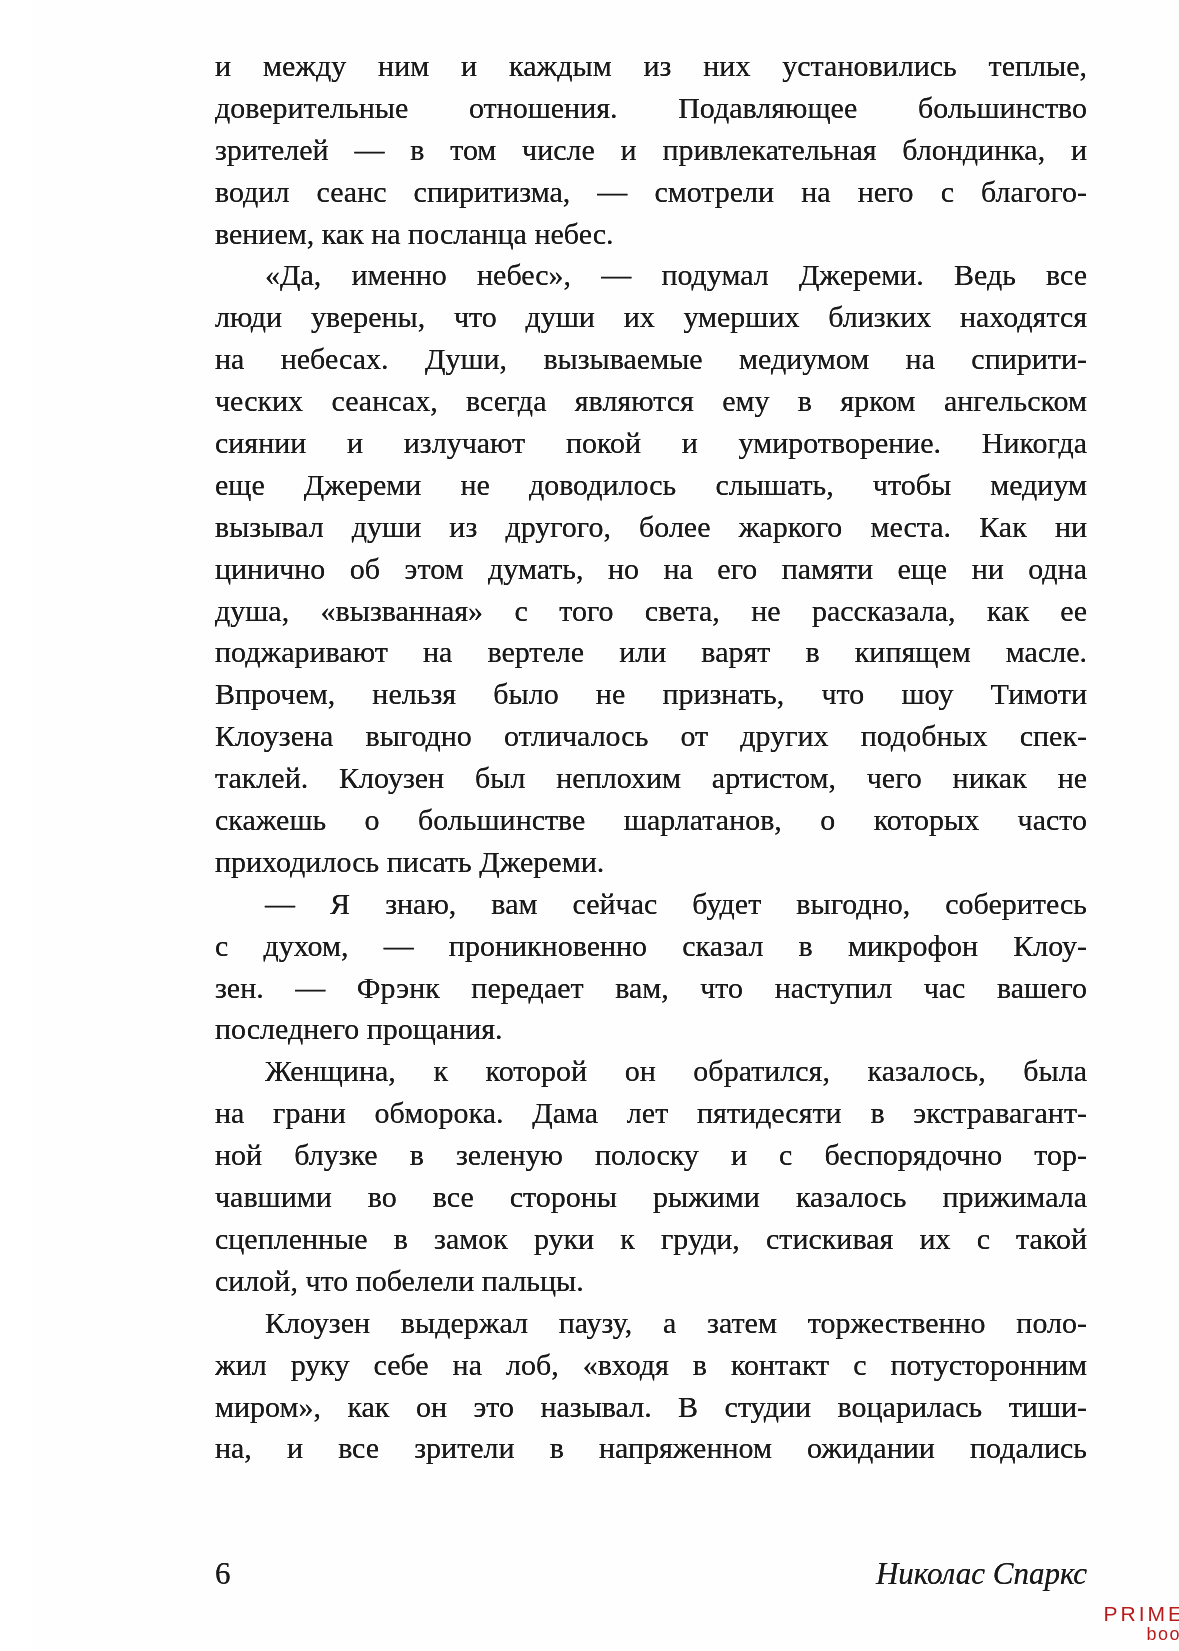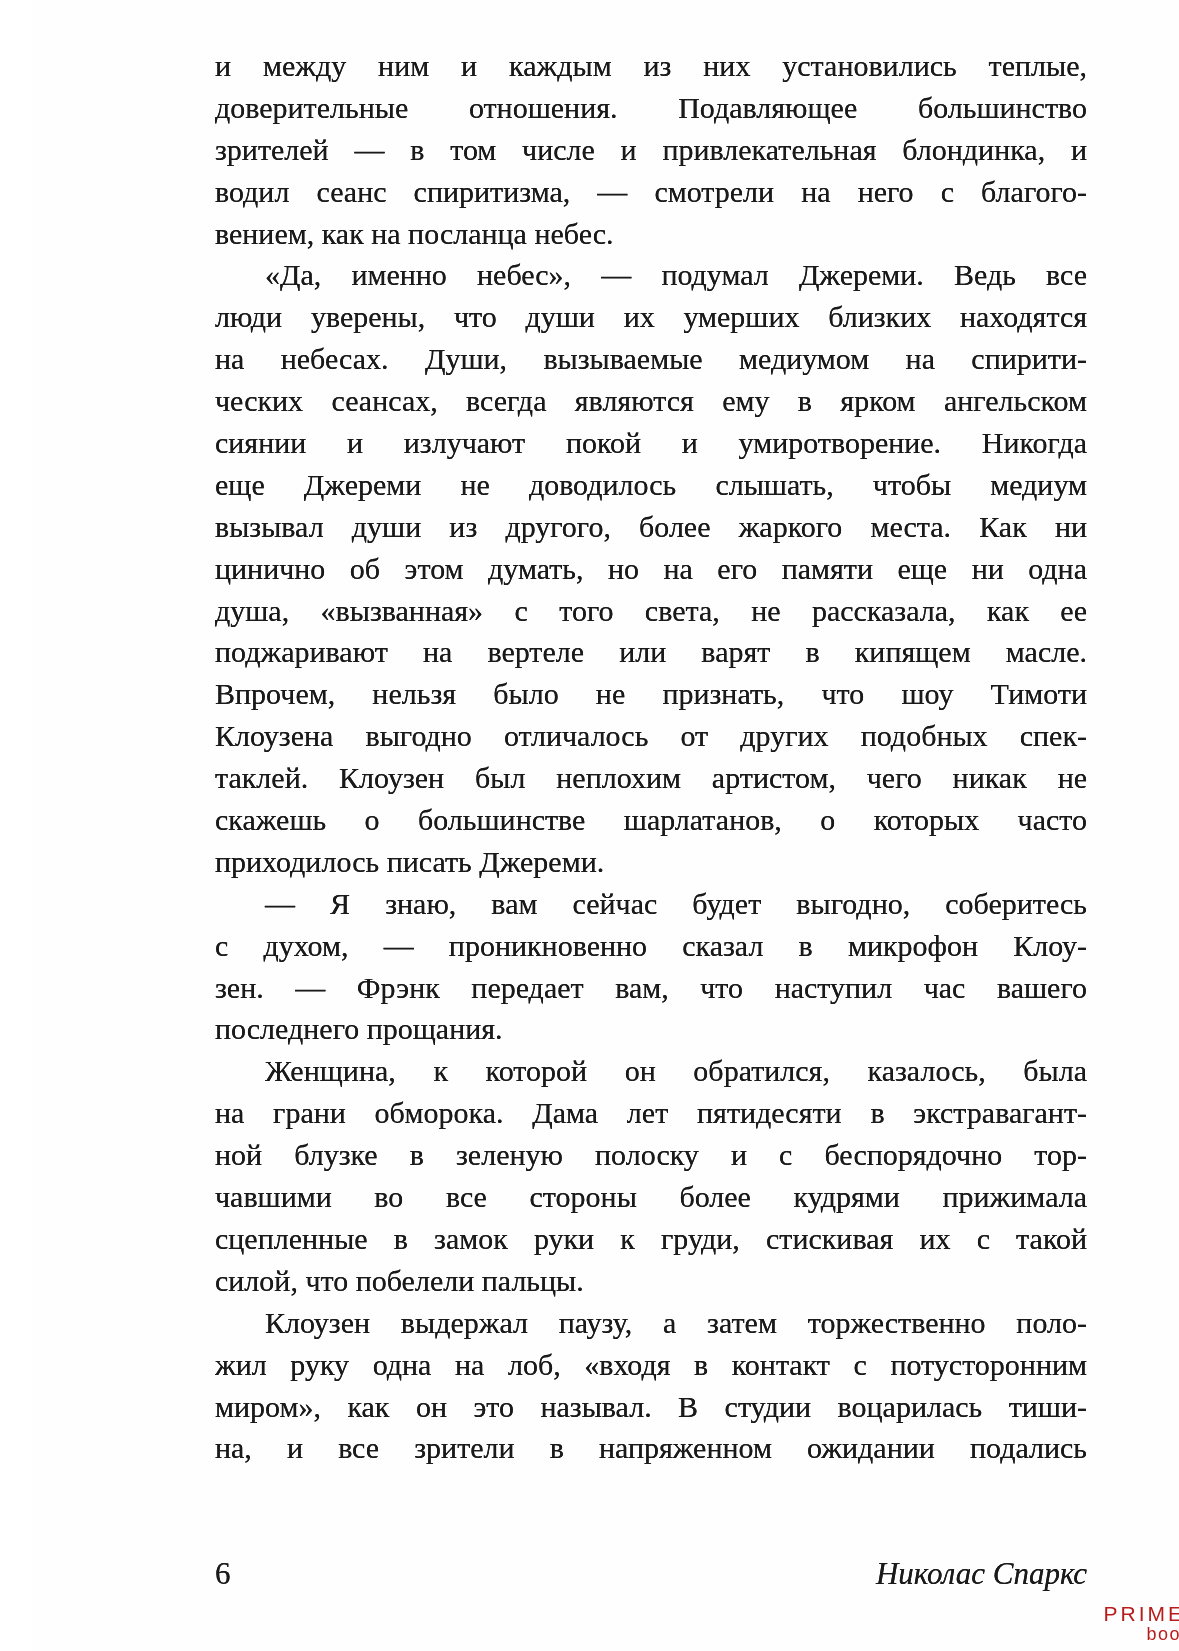--- a/index.html
+++ b/index.html
@@ -101,27 +101,27 @@
       <div class="para">
         <div class="line jl ind">— Я знаю, вам сейчас будет выгодно, соберитесь</div>
         <div class="line jl">с духом, — проникновенно сказал в микрофон Клоу-</div>
         <div class="line jl">зен. — Фрэнк передает вам, что наступил час вашего</div>
         <div class="line">последнего прощания.</div>
       </div>
       <div class="para">
         <div class="line jl ind">Женщина, к которой он обратился, казалось, была</div>
         <div class="line jl">на грани обморока. Дама лет пятидесяти в экстравагант-</div>
         <div class="line jl">ной блузке в зеленую полоску и с беспорядочно тор-</div>
-        <div class="line jl">чавшими во все стороны более кудрями прижимала</div>
+        <div class="line jl">чавшими во все стороны рыжими казалось прижимала</div>
         <div class="line jl">сцепленные в замок руки к груди, стискивая их с такой</div>
         <div class="line">силой, что побелели пальцы.</div>
       </div>
       <div class="para">
         <div class="line jl ind">Клоузен выдержал паузу, а затем торжественно поло-</div>
-        <div class="line jl">жил руку одна на лоб, «входя в контакт с потусторонним</div>
+        <div class="line jl">жил руку себе на лоб, «входя в контакт с потусторонним</div>
         <div class="line jl">миром», как он это называл. В студии воцарилась тиши-</div>
         <div class="line jl">на, и все зрители в напряженном ожидании подались</div>
       </div>
     </div>
 
   <div class="footer">
     <span class="pagenum">6</span>
     <span class="author">Николас Спаркс</span>
   </div>
 

